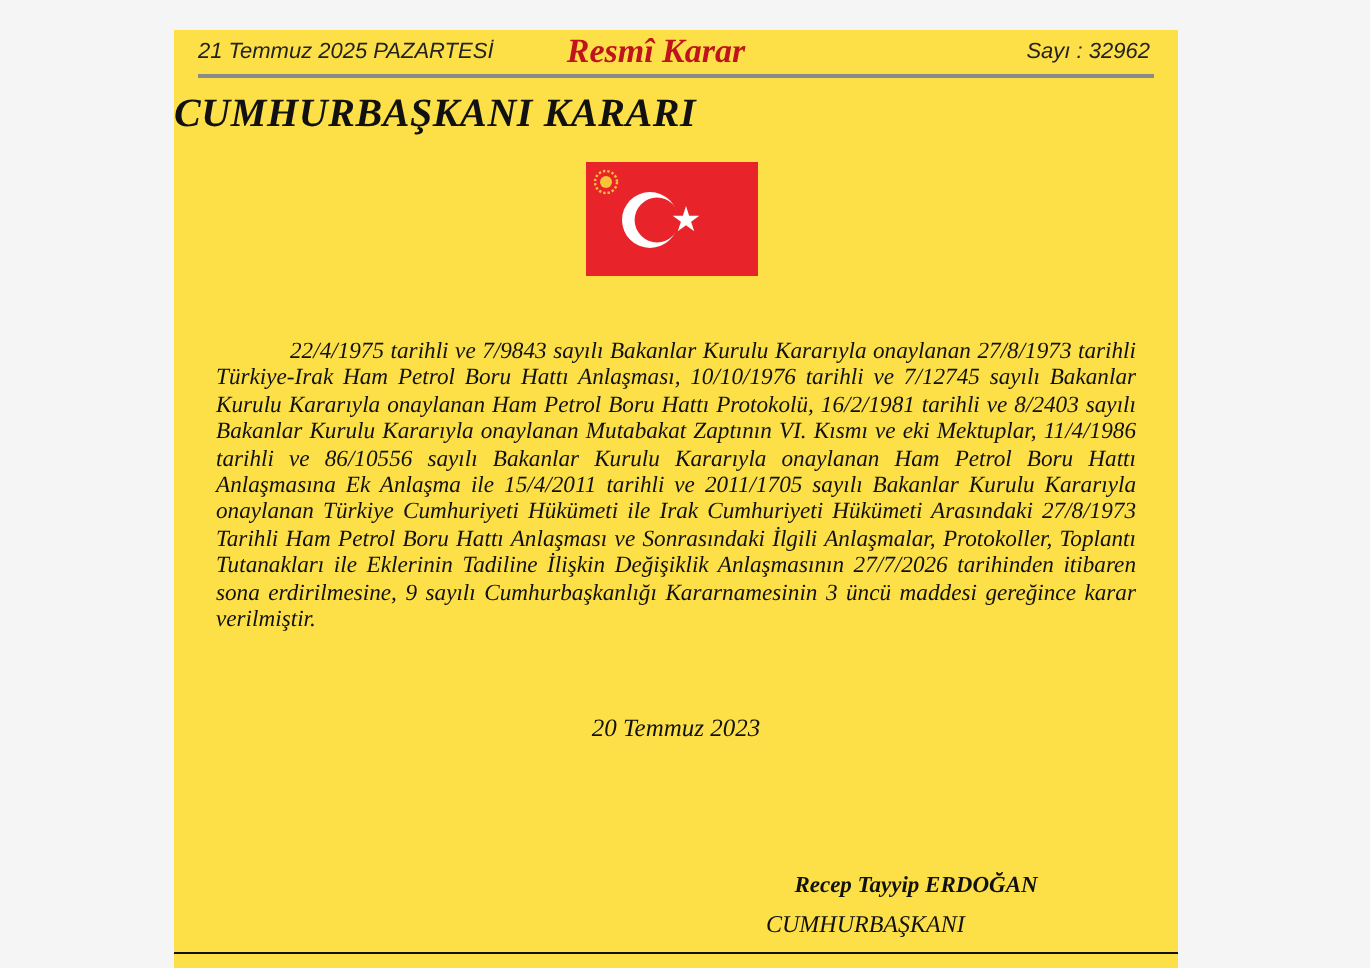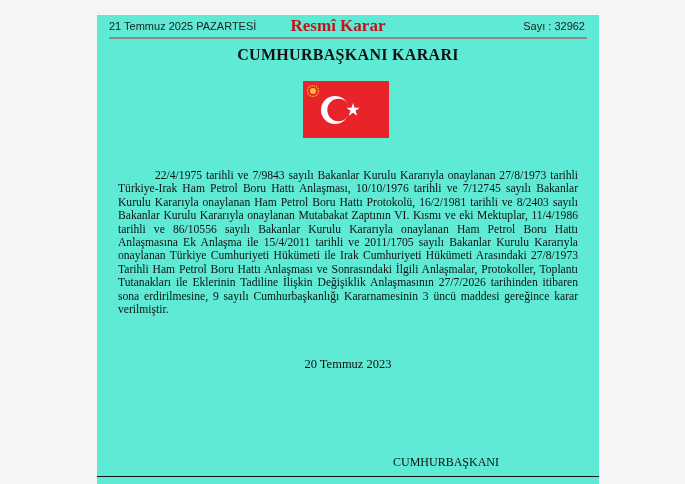--- a/index.html
+++ b/index.html
@@ -5,25 +5,26 @@
     html, body {
       margin: 0;
       padding: 0;
       background: #f5f5f5;
       width: 685px;
       height: 484px;
       overflow: hidden;
     }
     .page {
       position: absolute;
-      left: 97px;
+      left: 87px;
       top: 15px;
       width: 502px;
       height: 469px;
-      background: #5eead4;
+      background: #fde047;
+      font-style: italic;
     }
     .header {
       position: absolute;
       left: 12px;
       right: 12px;
       top: 2px;
       height: 20px;
     }
     .header-date {
       position: absolute;
@@ -59,24 +60,23 @@
       right: 12px;
       top: 22px;
       height: 0;
       border-top: 2px solid #8a8a8a;
     }
     .doc-title {
       position: absolute;
       left: 0;
       right: 0;
       top: 31px;
-      text-align: center;
       font-family: "Liberation Serif", serif;
       font-weight: bold;
-      font-size: 16px;
+      font-size: 20px;
       letter-spacing: 0.3px;
       color: #111;
     }
     .flag {
       position: absolute;
       left: 206px;
       top: 66px;
       width: 86px;
       height: 57px;
       background: #e8242a;
@@ -173,16 +173,17 @@
 
       <polygon fill="#ffffff" transform="translate(50,29) rotate(-90)" points="7,0 2.16,1.57 2.16,6.66 -0.83,2.55 -5.66,4.11 -2.68,0 -5.66,-4.11 -0.83,-2.55 2.16,-6.66 2.16,-1.57"></polygon>
     </svg>
   </div>
 
 
   <p class="body-text">22/4/1975 tarihli ve 7/9843 sayılı Bakanlar Kurulu Kararıyla onaylanan 27/8/1973 tarihli Türkiye-Irak Ham Petrol Boru Hattı Anlaşması, 10/10/1976 tarihli ve 7/12745 sayılı Bakanlar Kurulu Kararıyla onaylanan Ham Petrol Boru Hattı Protokolü, 16/2/1981 tarihli ve 8/2403 sayılı Bakanlar Kurulu Kararıyla onaylanan Mutabakat Zaptının VI. Kısmı ve eki Mektuplar, 11/4/1986 tarihli ve 86/10556 sayılı Bakanlar Kurulu Kararıyla onaylanan Ham Petrol Boru Hattı Anlaşmasına Ek Anlaşma ile 15/4/2011 tarihli ve 2011/1705 sayılı Bakanlar Kurulu Kararıyla onaylanan Türkiye Cumhuriyeti Hükümeti ile Irak Cumhuriyeti Hükümeti Arasındaki 27/8/1973 Tarihli Ham Petrol Boru Hattı Anlaşması ve Sonrasındaki İlgili Anlaşmalar, Protokoller, Toplantı Tutanakları ile Eklerinin Tadiline İlişkin Değişiklik Anlaşmasının 27/7/2026 tarihinden itibaren sona erdirilmesine, 9 sayılı Cumhurbaşkanlığı Kararnamesinin 3 üncü maddesi gereğince karar verilmiştir.</p>
 
   <div class="sign-date">20 Temmuz 2023</div>
 
+  <div class="signer-name">Recep Tayyip ERDOĞAN</div>
   <div class="signer-title">CUMHURBAŞKANI</div>
 
   <div class="bottom-rule"></div>
 </div>
 
 </body></html>

